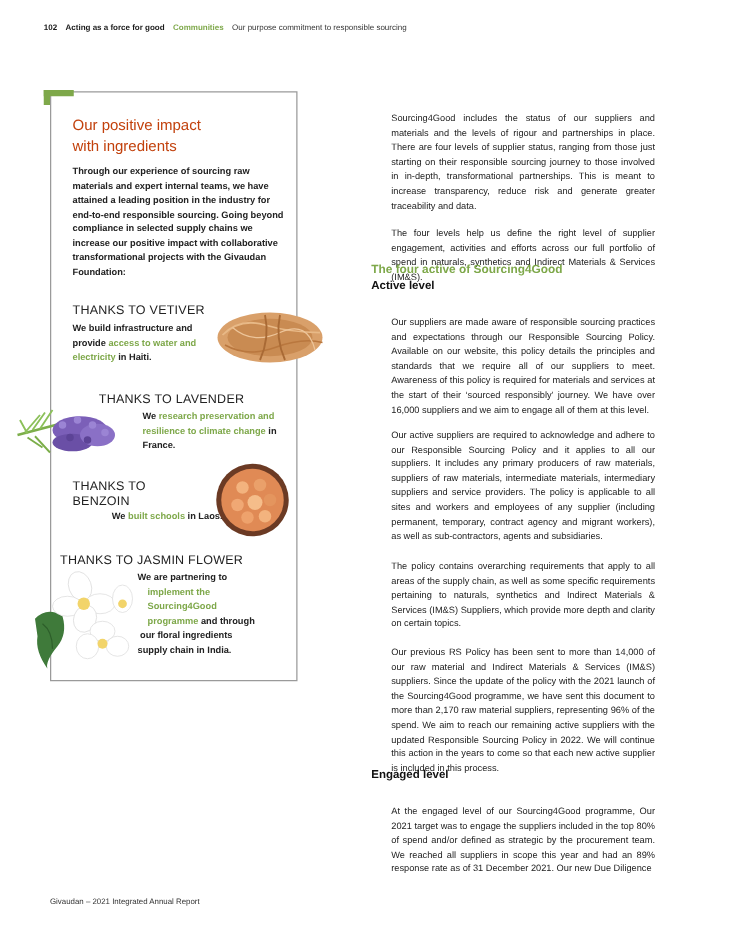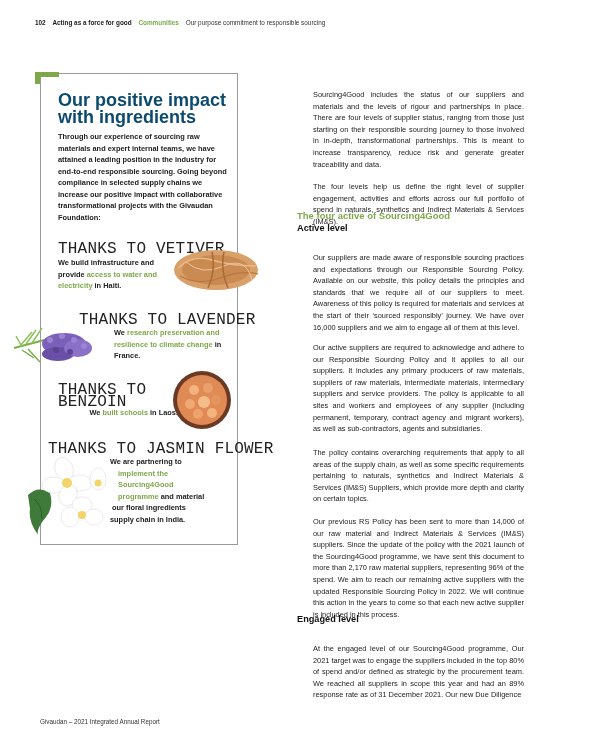--- a/index.html
+++ b/index.html
@@ -10,26 +10,26 @@
   .header .pg { font-weight: bold; margin-right: 5px; }
   .header .sec { font-weight: bold; margin-right: 5px; }
   .header .cat { color: #7ea84a; font-weight: bold; margin-right: 5px; }
   .header .sub { color: #333; }
 
   .box { position: absolute; left: 40px; top: 73px; width: 198px; height: 472px;
          border: 1px solid #9a9a9a; box-sizing: border-box; }
   .corner-h { position: absolute; left: 35px; top: 72px; width: 24px; height: 5px; background: #7ea84a; }
   .corner-v { position: absolute; left: 35px; top: 72px; width: 5px; height: 12px; background: #7ea84a; }
 
-  .box-title { position: absolute; left: 58px; top: 92px; width: 180px; font-size: 18px; font-weight: bold;
-               line-height: 17px; color: #0c4a6e; }
+  .box-title { position: absolute; left: 58px; top: 92px; width: 180px; font-size: 12px; font-weight: normal;
+               line-height: 17px; color: #c2410c; }
   .box-intro { position: absolute; left: 58px; top: 131px; width: 170px; font-size: 7.4px; line-height: 11.5px;
                font-weight: bold; color: #222; }
 
-  .thanks-title { position: absolute; font-size: 16px; color: #222; letter-spacing: 0.2px; line-height: 12px; font-family: Liberation Mono, monospace; }
+  .thanks-title { position: absolute; font-size: 10px; color: #222; letter-spacing: 0.2px; line-height: 12px; }
   .thanks-body { position: absolute; font-size: 7.4px; line-height: 11.5px; font-weight: bold; color: #222; }
   .g { color: #7ea84a; }
 
   .col { position: absolute; left: 297px; width: 243px; font-size: 7.4px; line-height: 11.6px;
          color: #222; text-align: justify; }
   .col p { margin: 16px; }
   .h-green { position: absolute; left: 297px; font-size: 9.5px; font-weight: bold; color: #7ea84a; }
   .h-black { position: absolute; left: 297px; font-size: 9.2px; font-weight: bold; color: #111; }
 
   .footer { position: absolute; left: 40px; top: 718px; font-size: 6.3px; color: #333; }
@@ -106,21 +106,21 @@
   <circle cx="44" cy="30" r="5" fill="#e4955e"></circle>
     <circle cx="26" cy="44" r="5" fill="#eea26c"></circle>
   <circle cx="40" cy="43" r="5" fill="#f3b37e"></circle>
 </svg>
 
 <div class="thanks-title" style="left:48px; top:443px;">THANKS TO JASMIN FLOWER</div>
 <div class="thanks-body" style="left:110px; top:456px; width:125px;">
   <div style="padding-left:0px">We are partnering to</div>
   <div style="padding-left:8px" class="g">implement the</div>
   <div style="padding-left:8px" class="g">Sourcing4Good</div>
-  <div style="padding-left:8px"><span class="g">programme</span><span> and material</span></div>
+  <div style="padding-left:8px"><span class="g">programme</span><span> and through</span></div>
   <div style="padding-left:2px">our floral ingredients</div>
   <div style="padding-left:-2px">supply chain in India.</div>
 </div>
 <svg class="img" style="left:24px; top:455px;" width="90" height="80" viewBox="0 0 90 80">
   <path d="M4 40 Q14 30 26 38 Q30 52 22 62 Q12 74 14 80 Q4 66 6 54 Z" fill="#3f7a3a"></path>
   <path d="M10 44 Q18 50 18 64" stroke="#2d5e2a" stroke-width="1" fill="none"></path>
   <g fill="#ffffff" stroke="#dcdcdc" stroke-width="0.6">
     <ellipse cx="40" cy="14" rx="9" ry="12" transform="rotate(-20 40 14)"></ellipse>
     <ellipse cx="56" cy="28" rx="12" ry="8"></ellipse>
     <ellipse cx="30" cy="30" rx="12" ry="8"></ellipse>

